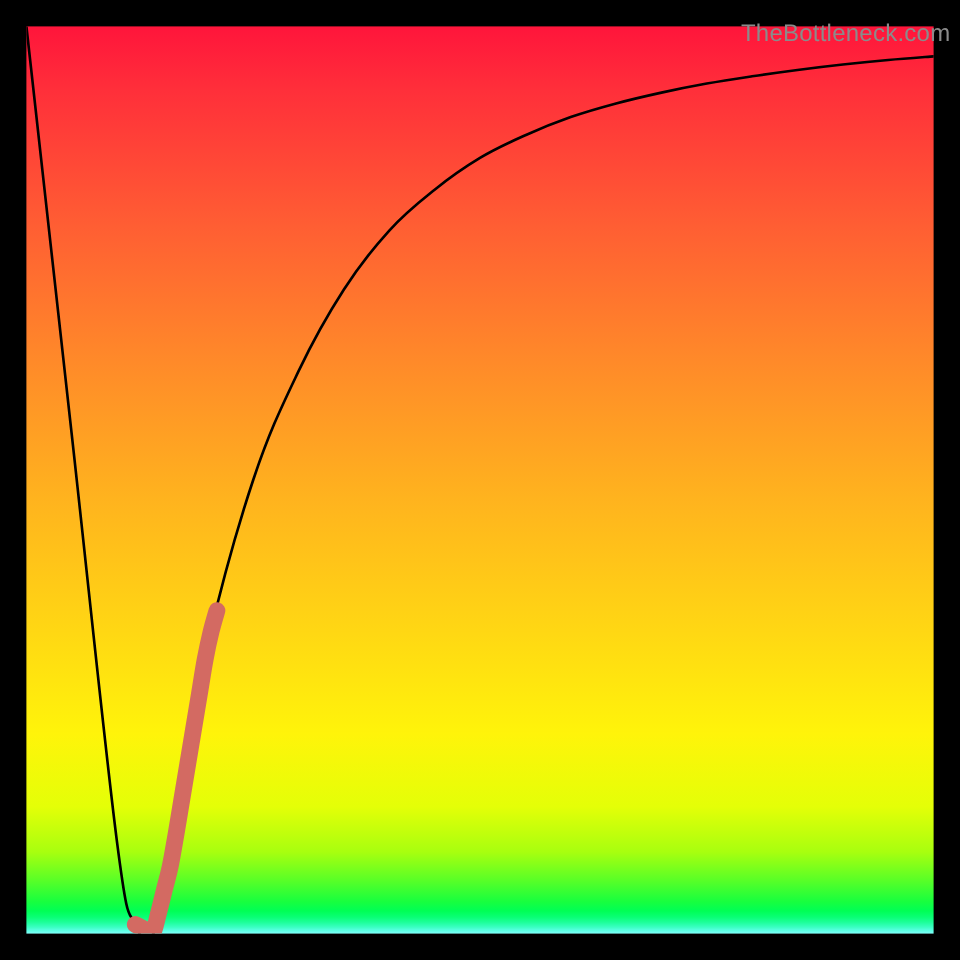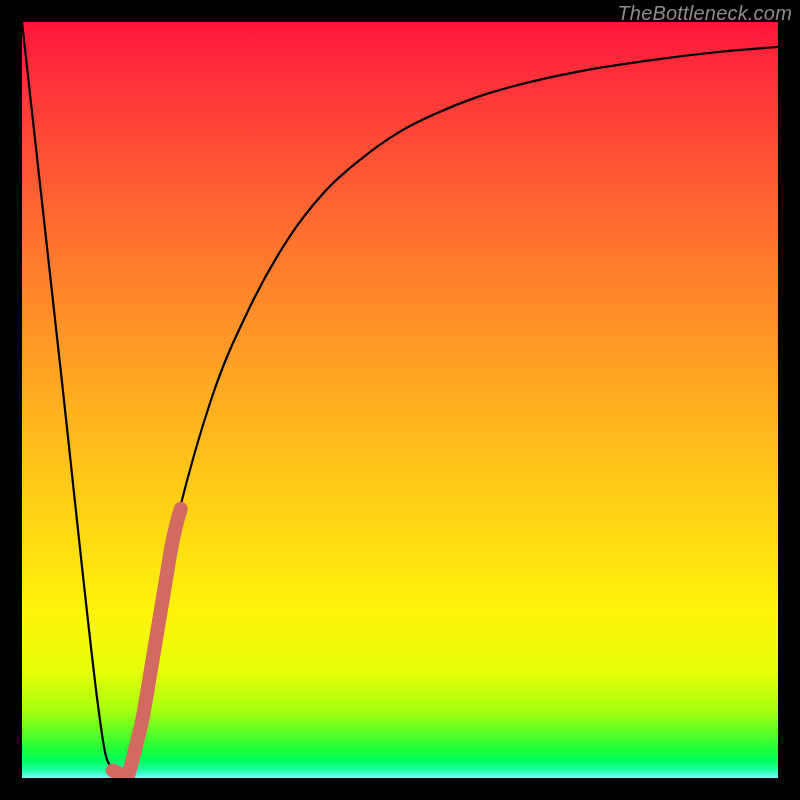--- a/index.html
+++ b/index.html
@@ -38,28 +38,27 @@
       #00ff55 97.5%,
       #0aff76 98.2%,
       #1fff9d 98.8%,
       #3bffc4 99.3%,
       #5fffe7 99.7%,
       #82fff9 100%
     );
   }
   .watermark {
     position: absolute;
-    top: 2px;
+    top: 17px;
     right: 8px;
     color: #8b8b8b;
     font-size: 20px;
     letter-spacing: 0.2px;
     pointer-events: none;
     user-select: none;
-    font-style: italic;
   }
   svg.overlay {
     position: absolute;
     left: 22px;
     top: 22px;
     width: 756px;
     height: 756px;
     pointer-events: none;
   }
 </style>

